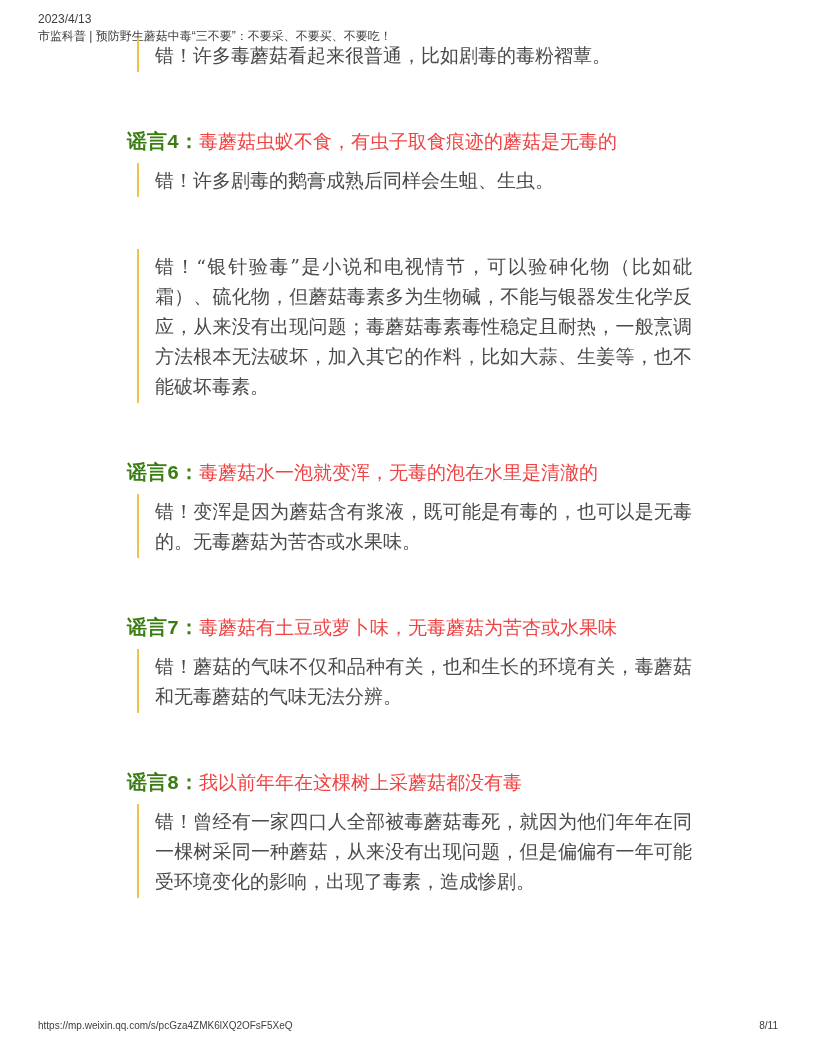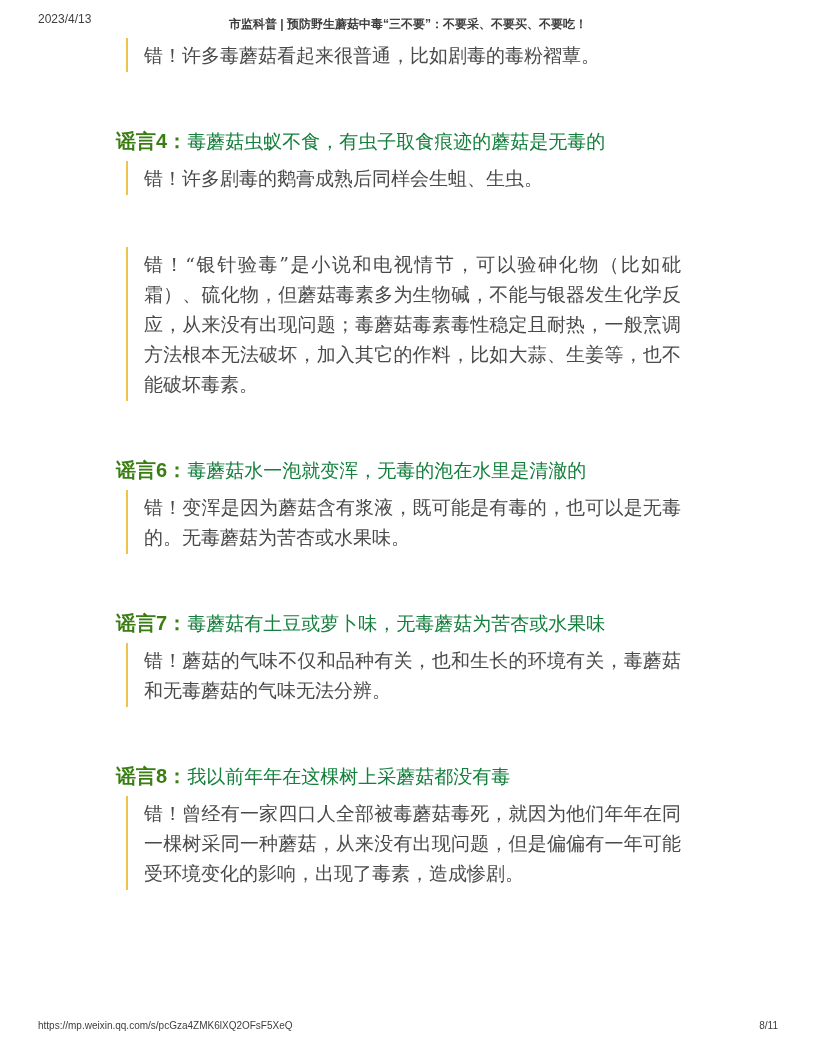--- a/index.html
+++ b/index.html
@@ -6,56 +6,56 @@
   html, body { width: 816px; height: 1056px; background: #ffffff; overflow: hidden; }
   body { font-family: "DejaVu Serif", "Liberation Serif", serif; position: relative; }
 
   .print-header {
     position: absolute; top: 12px; left: 38px; right: 38px; height: 16px;
     font-family: "Liberation Sans", "DejaVu Sans", sans-serif;
     font-size: 12px; color: #3d3d3d;
   }
   .print-header .date { position: absolute; left: 0; top: 0; }
   .print-header .doc-title {
-    position: absolute; left: 0; right: 0; top: 4px; text-align: center; font-weight: bold;
+    position: absolute; left: 0; right: 0; top: 16px; 
   }
 
   .print-footer {
     position: absolute; bottom: 22px; left: 38px; right: 38px; height: 14px;
     font-family: "Liberation Sans", "DejaVu Sans", sans-serif;
     font-size: 10px; color: #3d3d3d;
   }
   .print-footer .url { position: absolute; left: 0; top: 0; }
   .print-footer .page-num { position: absolute; right: 0; top: 0; }
 
   .content {
-    position: absolute; top: 38px; left: 116px; width: 565px;
+    position: absolute; top: 38px; left: 127px; width: 565px;
   }
 
   .answer-block {
     border-left: 2px solid #eec34d;
     margin-left: 10px;
     padding: 2px 0 2px 16px;
   }
   .answer-block p {
     font-size: 19px; line-height: 30px; color: #4a4a4a;
     text-align: justify;
   }
 
   .rumor-section { margin-top: 52px; }
 
   .rumor-heading {
     font-size: 19px; line-height: 34px; font-weight: normal;
     text-align: justify; margin-bottom: 3px;
   }
   .rumor-heading .label {
-    font-family: Liberation Sans, sans-serif;
+    font-family: Liberation Mono, monospace;
     font-weight: bold; color: #3a7d12; font-size: 20px;
   }
-  .rumor-heading .claim { color: #15803d; }
+  .rumor-heading .claim { color: #ef4444; }
 </style>
 </head>
 <body>
 
 <header class="print-header">
   <span class="date">2023/4/13</span>
   <span class="doc-title">市监科普 | 预防野生蘑菇中毒“三不要”：不要采、不要买、不要吃！</span>
 </header>
 
 <main class="content">

